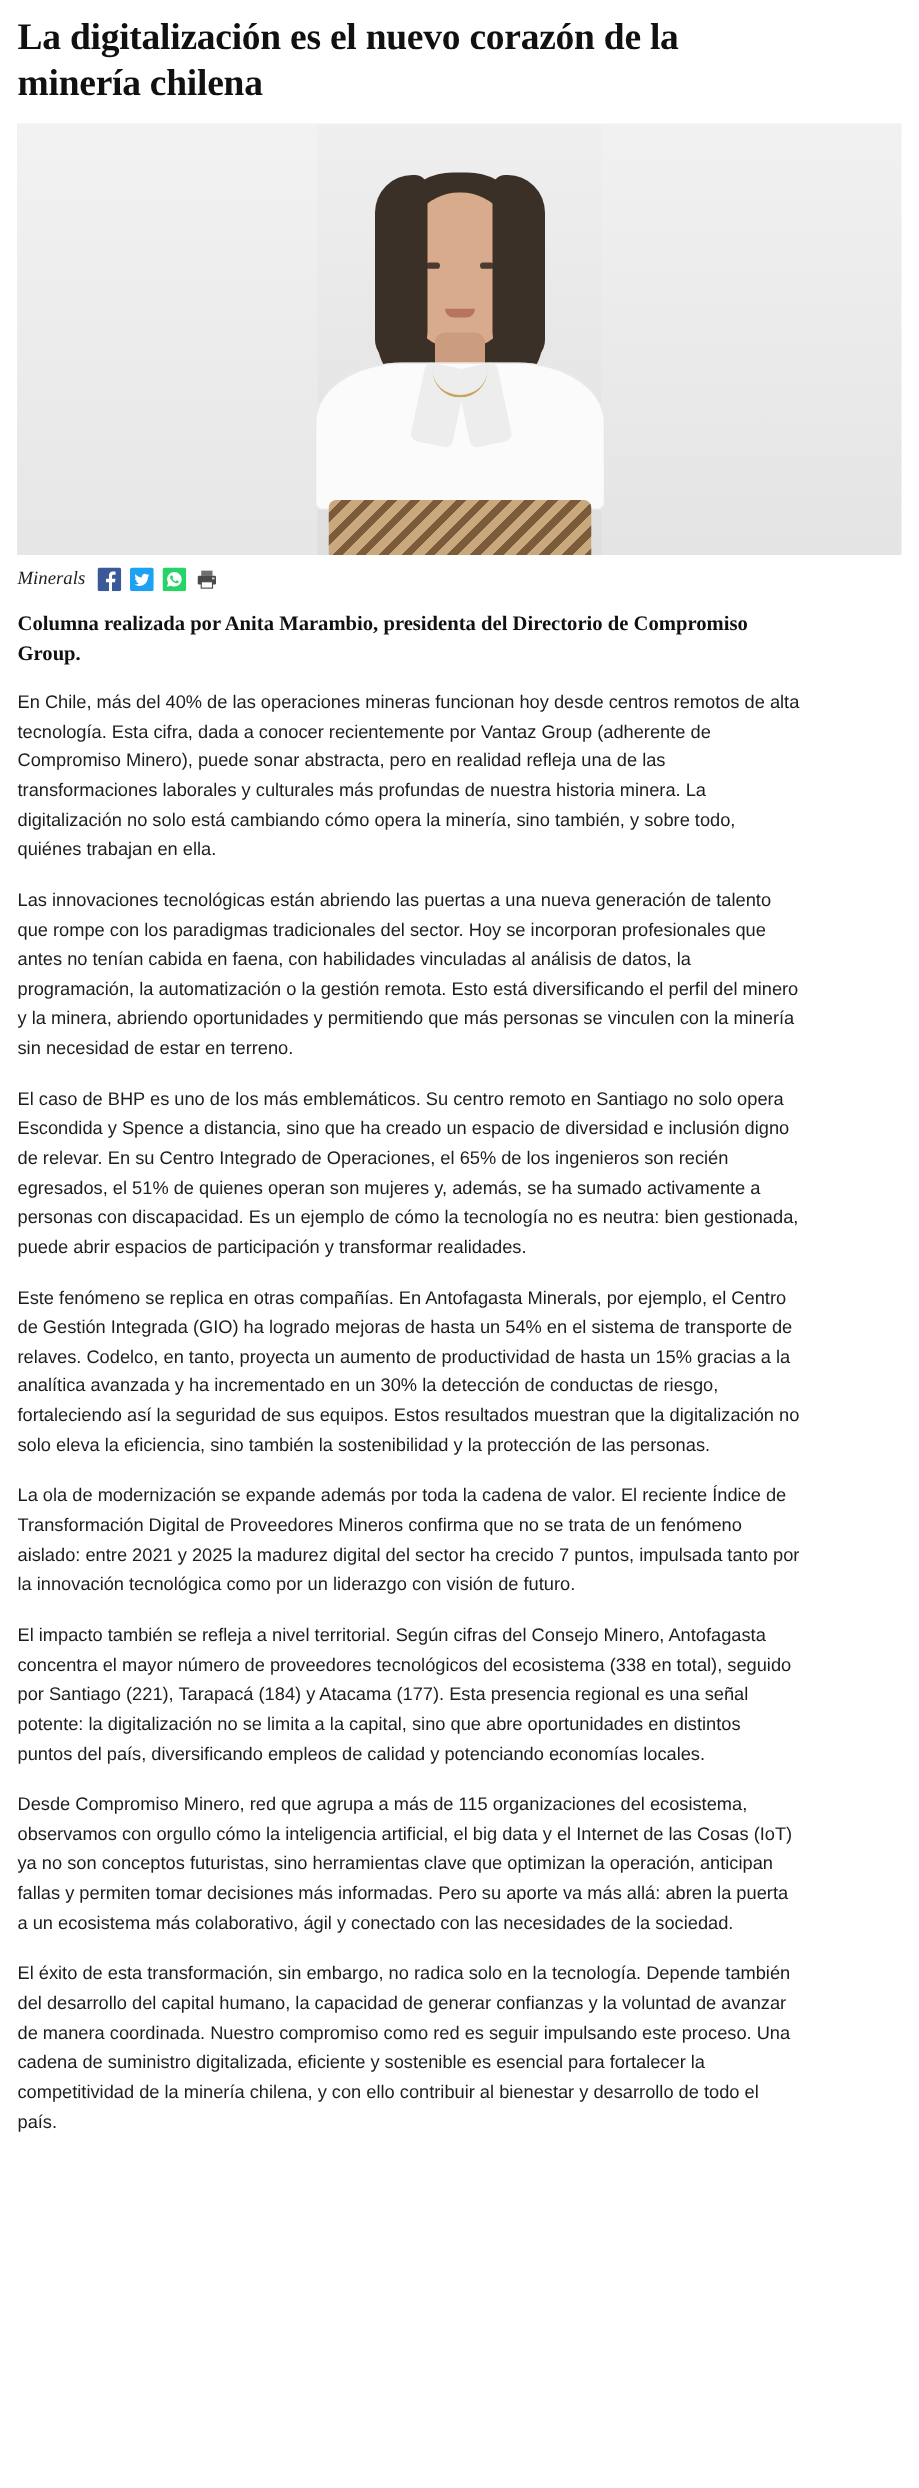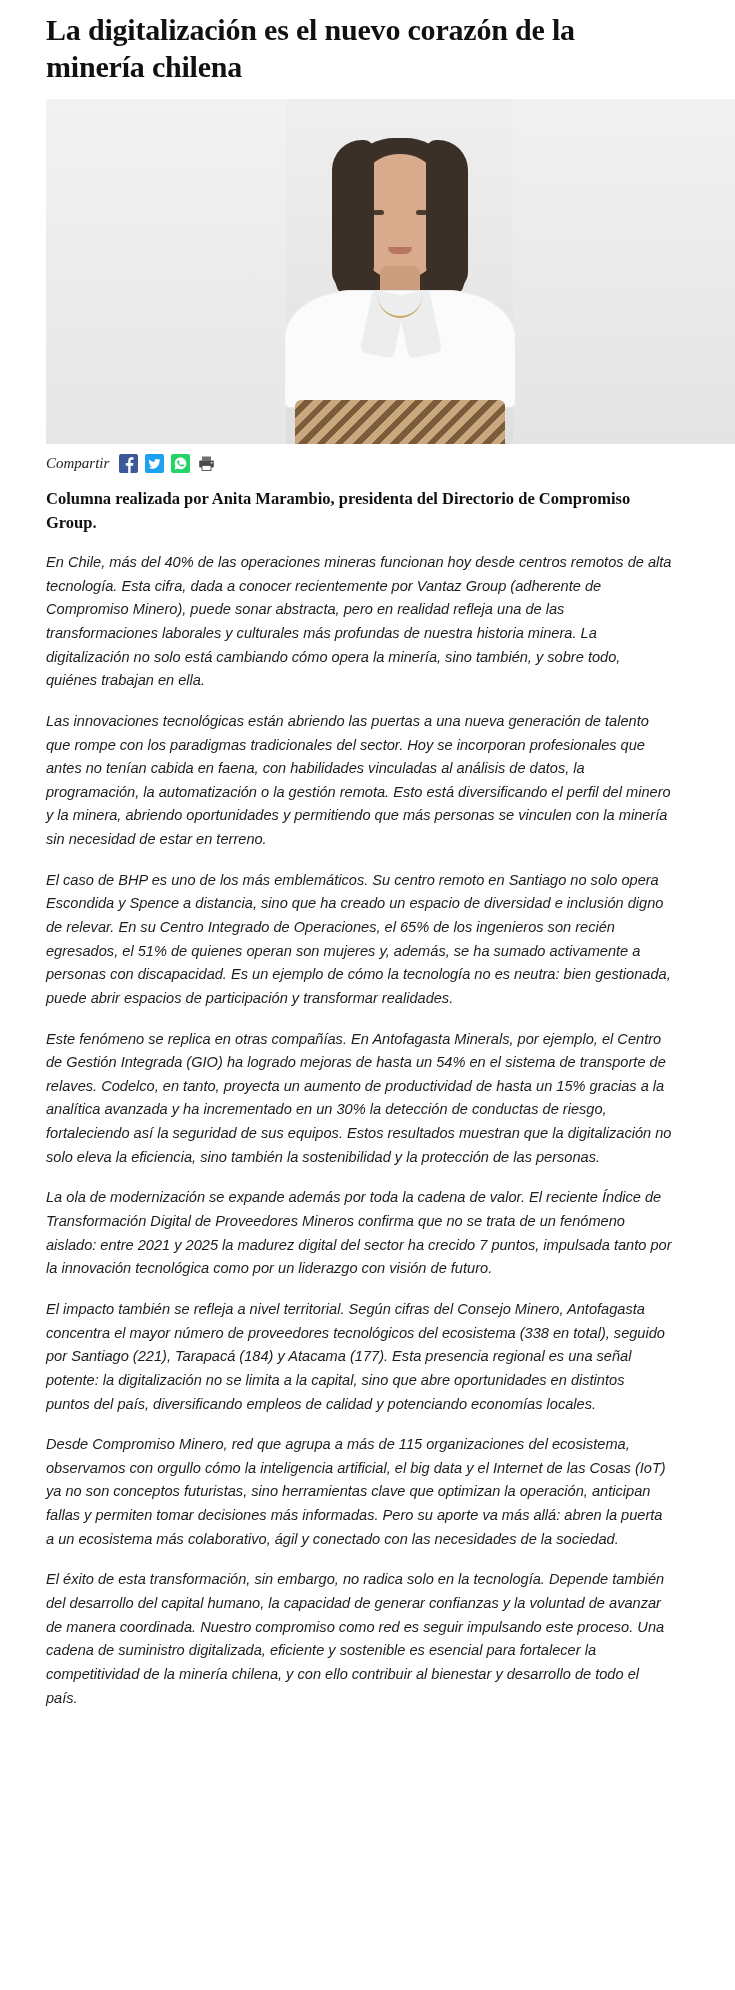--- a/index.html
+++ b/index.html
@@ -10,21 +10,20 @@
   body {
     width: 735px;
     font-family: "Liberation Sans", sans-serif;
     color: #1a1a1a;
     -webkit-font-smoothing: antialiased;
   }
   .page {
     width: 654px;
     box-sizing: border-box;
     padding: 0 14px 10px 14px;
-    margin-left: 32px;
   }
   .article-title {
     font-family: "Liberation Serif", serif;
     font-size: 30px;
     line-height: 1.22;
     font-weight: bold;
     color: #111111;
     margin: 12px 0 14px 0;
     letter-spacing: -0.2px;
   }
@@ -152,21 +151,20 @@
     line-height: 1.45;
     color: #111;
     margin: 0 0 16px 0;
   }
   p.body {
     font-size: 14.6px;
     line-height: 1.62;
     color: #1d1d1d;
     margin: 0 0 17px 0;
     text-align: left;
-    font-style: italic;
   }
 </style>
 </head>
 <body>
 
 <div class="page">
 
   <h1 class="article-title">La digitalización es el nuevo corazón de la minería chilena</h1>
 
   <figure class="hero-figure">
@@ -185,21 +183,21 @@
         <div class="blouse"></div>
         <div class="collar-l"></div>
         <div class="collar-r"></div>
         <div class="necklace"></div>
         <div class="skirt"></div>
       </div>
     </div>
   </figure>
 
   <div class="share-row">
-    <span class="share-label">Compartir</span>
+    <span class="share-label">Minerals</span>
 
     <span class="sicon">
       <svg width="19" height="19" viewBox="0 0 19 19" aria-hidden="true">
         <rect width="19" height="19" rx="2" fill="#3b5998"></rect>
         <path d="M11.6 19V11.8h2.4l0.36-2.8h-2.76V7.2c0-0.81 0.22-1.36 1.38-1.36h1.47V3.34C13.9 3.3 13.2 3.25 12.4 3.25c-1.9 0-3.2 1.16-3.2 3.3V9h-2.4v2.8h2.4V19z" fill="#ffffff"></path>
       </svg>
     </span>
 
     <span class="sicon">
       <svg width="19" height="19" viewBox="0 0 19 19" aria-hidden="true">

